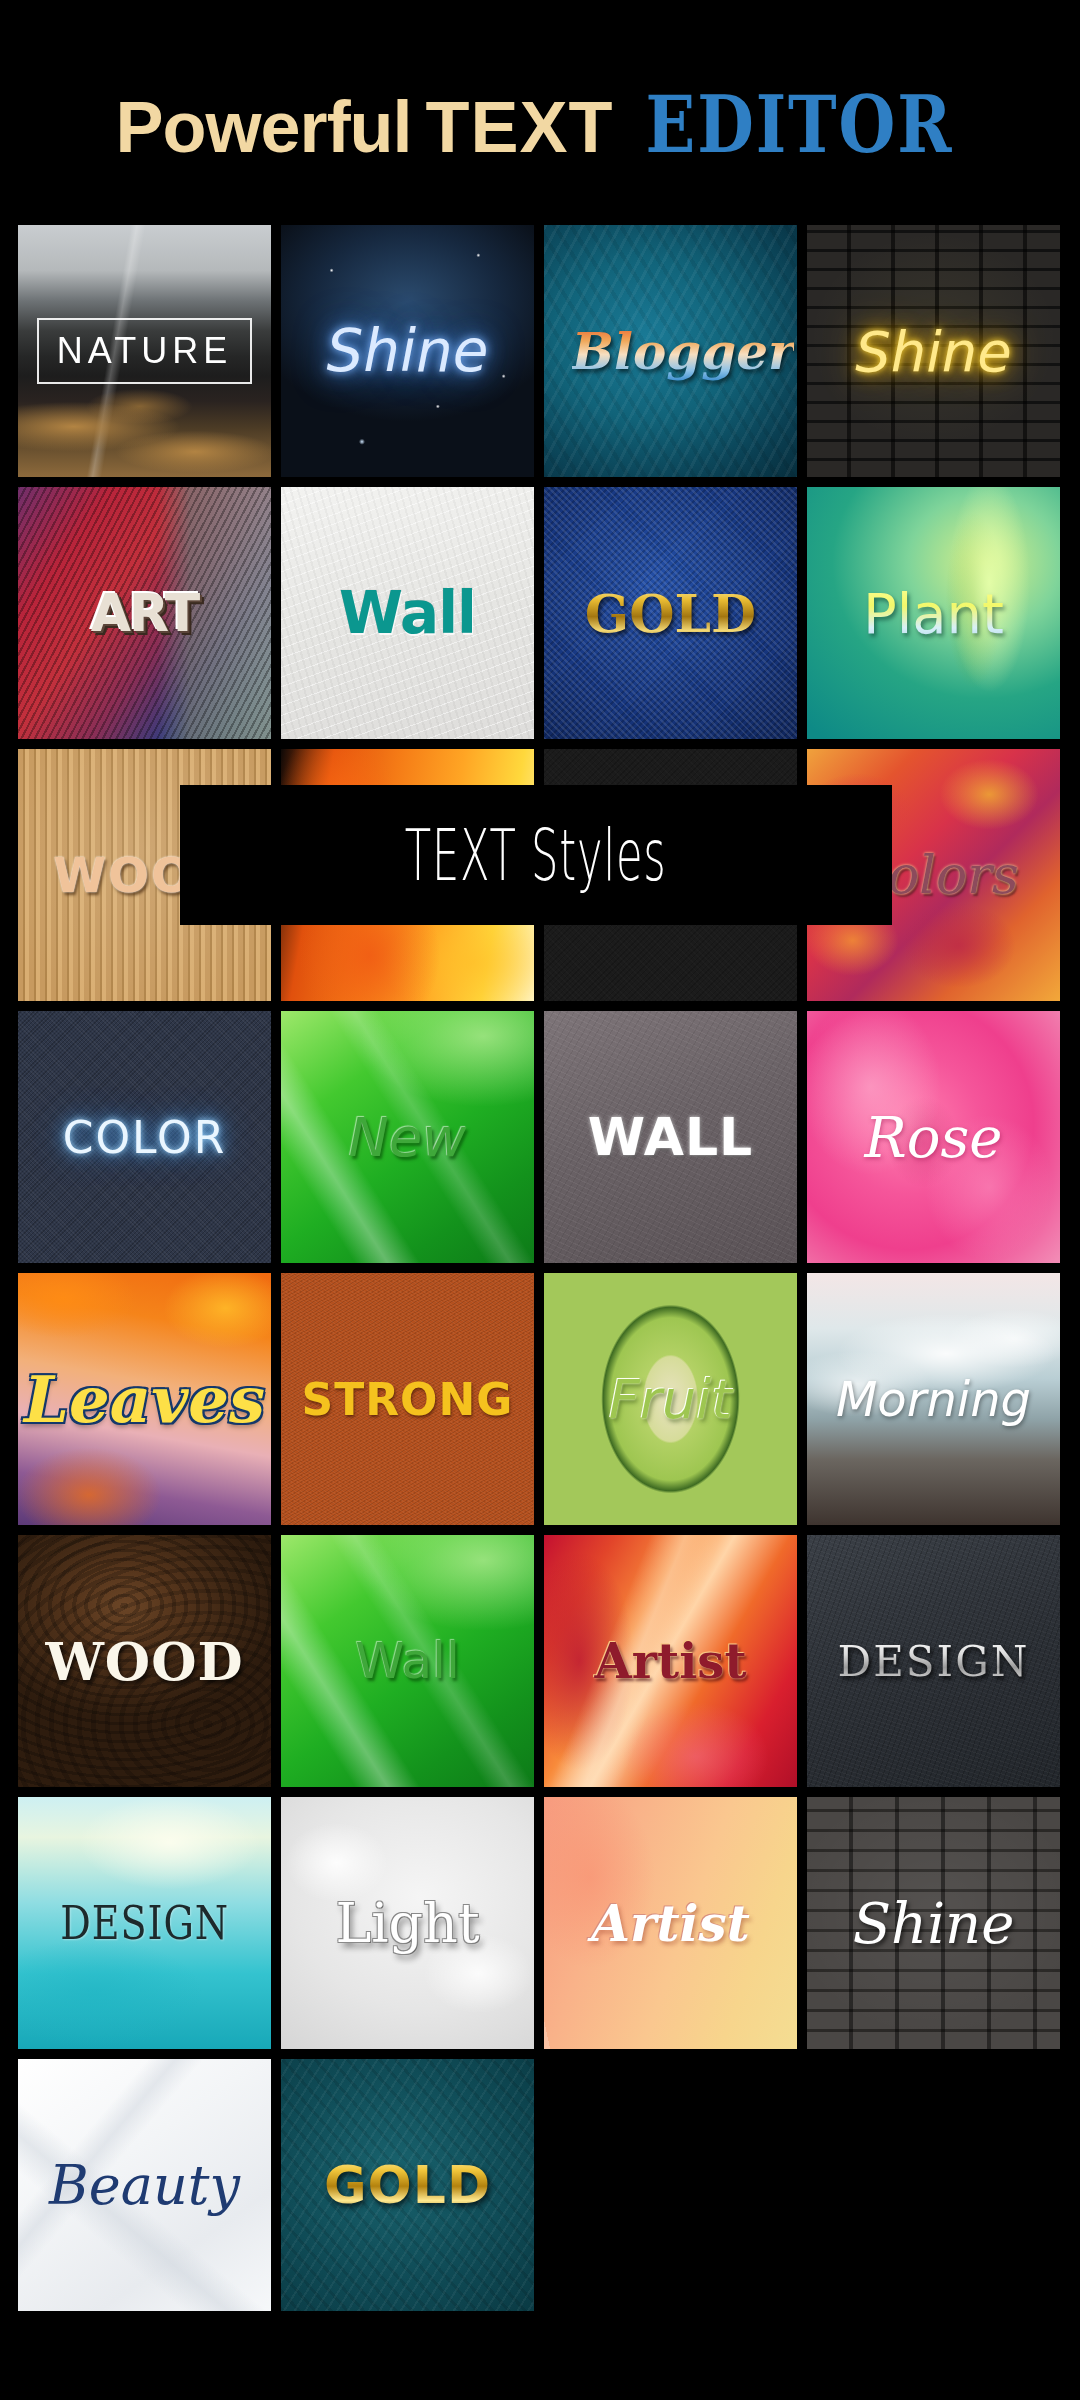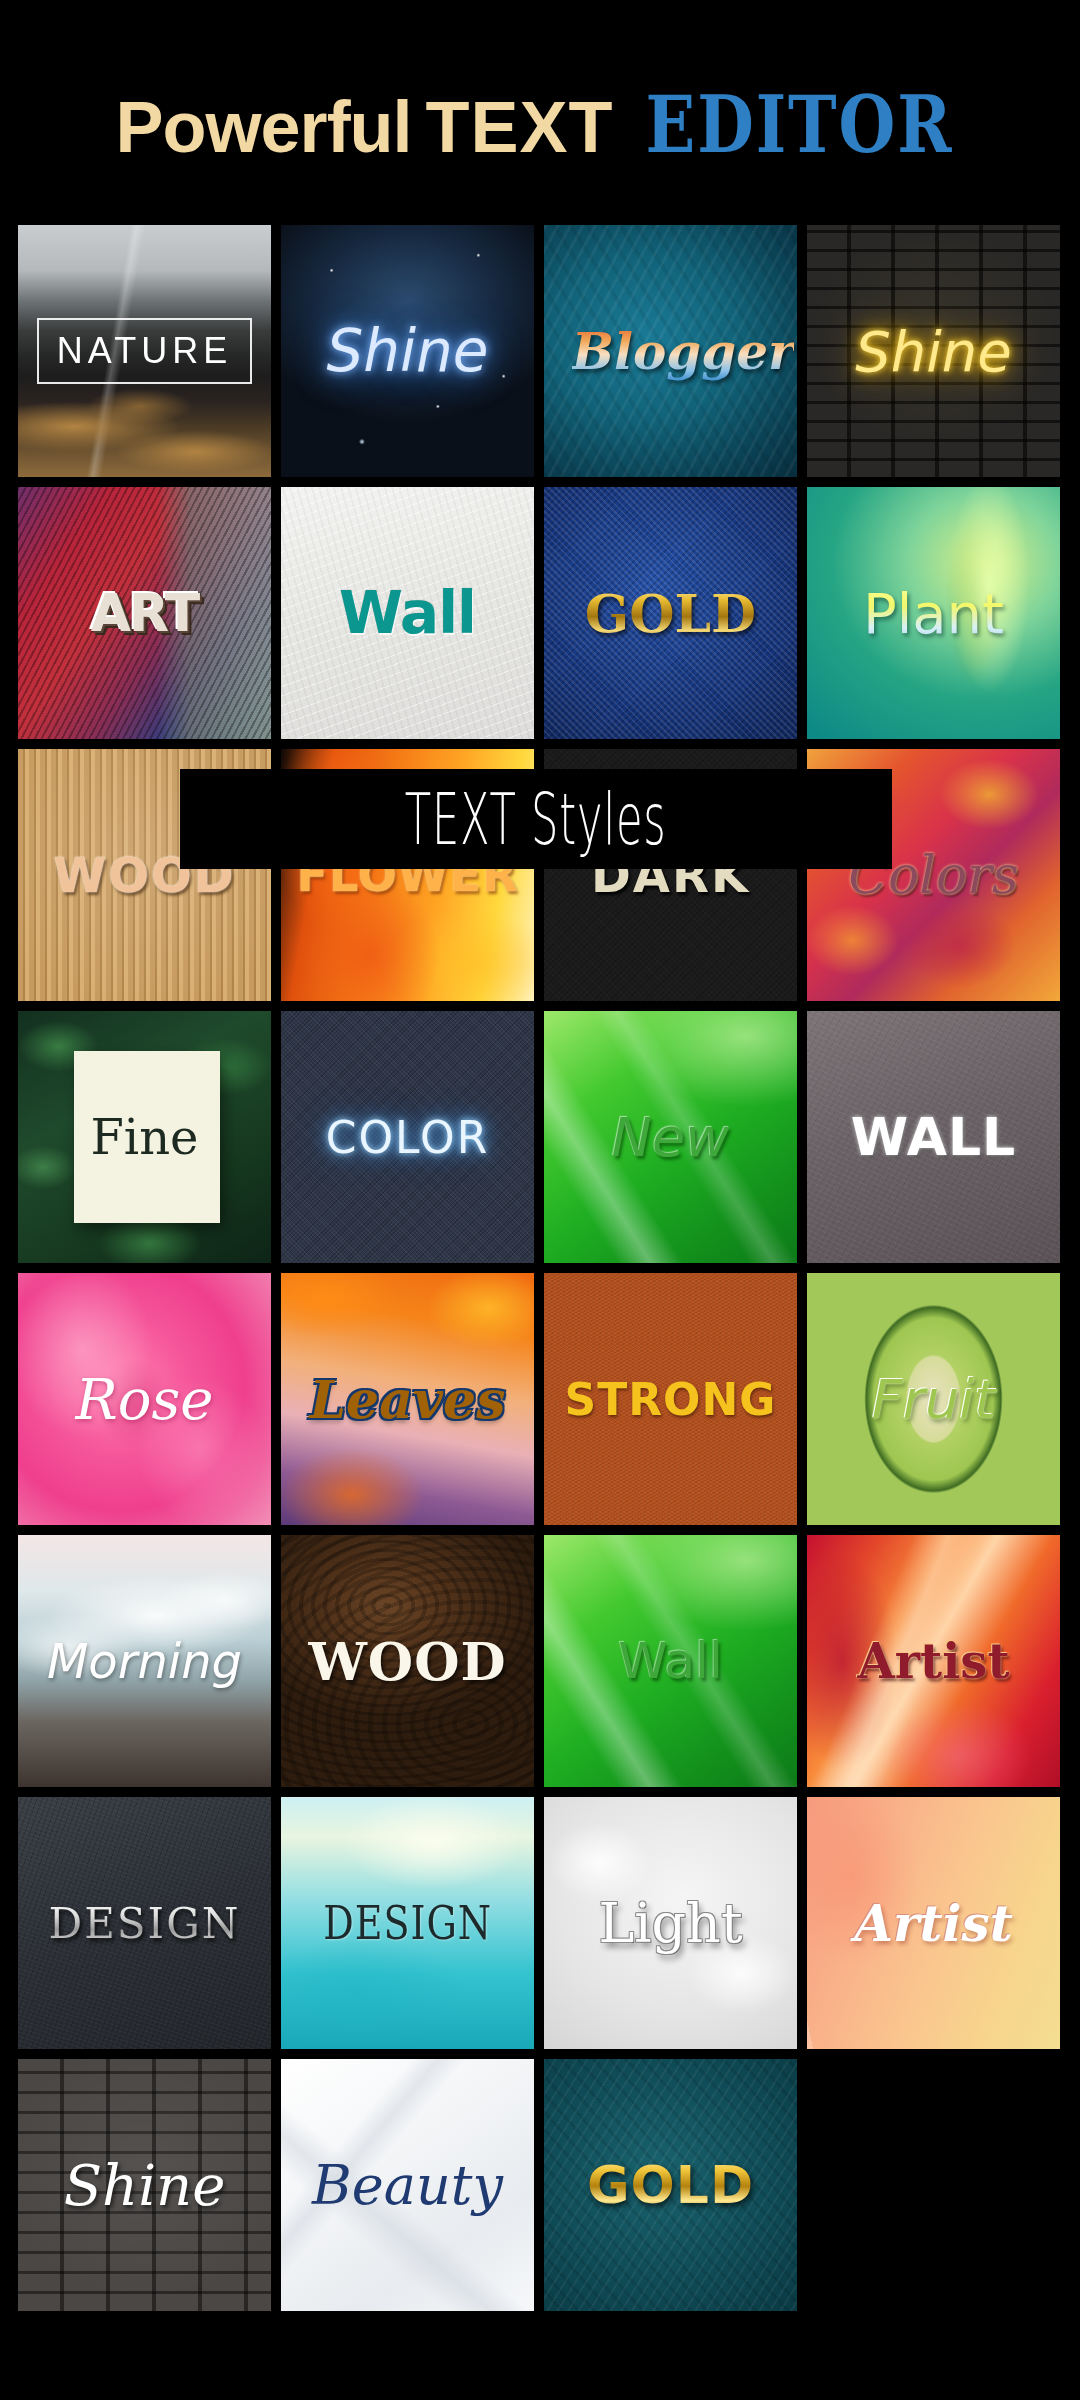--- a/index.html
+++ b/index.html
@@ -52,22 +52,22 @@
   .cell .lbl {
     position:relative; z-index:5; text-align:center;
     white-space:nowrap; pointer-events:none;
     max-width:96%;
   }
   .bg { position:absolute; inset:0; z-index:1; }
   .bg2 { position:absolute; inset:0; z-index:2; }
 
   
   #banner {
-    position:absolute; left:180px; top:769px;
-    width:712px; height:100px;
+    position:absolute; left:180px; top:785px;
+    width:712px; height:140px;
     background:#000; z-index:50;
     display:flex; align-items:center; justify-content:center;
   }
   #banner .btxt {
     color:#fff; font-size:60px; letter-spacing:1px;
     font-family:"DejaVu Sans", sans-serif;
     font-weight:300;
     transform:scaleX(.72) scaleY(1.18);
     display:inline-block;
   }
@@ -257,21 +257,21 @@
     font-family:"DejaVu Serif",serif;
     text-shadow:1px 2px 4px rgba(160,20,80,.5);}
 
   
   .bg-leavesbg{background:
     linear-gradient(190deg,#f06a10 0%,#f5841a 22%,#f2b07a 44%,#e9b0b6 62%,#8e5a94 82%,#5c3a78 100%);}
   .bg-leavesbg-ov{background:
     radial-gradient(ellipse 40% 22% at 18% 10%, rgba(255,140,20,.9), transparent 72%),
     radial-gradient(ellipse 34% 22% at 82% 14%, rgba(255,185,40,.9), transparent 72%),
     radial-gradient(ellipse 40% 26% at 28% 88%, rgba(240,110,20,.75), transparent 72%);}
-  .lbl-leaves{color:#a16207;font-size:52px;font-style:italic;font-weight:bold;
+  .lbl-leaves{color:#fde047;font-size:64px;font-style:italic;font-weight:bold;
     font-family:"DejaVu Serif",serif;
     text-shadow:-2px -2px 0 #14386b, 2px -2px 0 #14386b, -2px 2px 0 #14386b, 2px 2px 0 #14386b,
       0 4px 5px rgba(0,0,0,.35);}
 
   
   .bg-avo{background:#a3c85a;}
   .bg-avo-ov{background:
     radial-gradient(ellipse 26% 42% at 50% 50%, #e8e3c0 0%, #d6dc9a 40%, transparent 42%),
     radial-gradient(ellipse 38% 52% at 50% 50%, #c9dd7a 0%, #9ec651 62%, #3e6b22 70%, transparent 72%);}
   .lbl-fruit{color:#9ec651;font-size:54px;font-style:italic;
@@ -482,26 +482,20 @@
     <div class="bg2 bg-dark-ov"></div>
     <span class="lbl lbl-dark">DARK</span>
   </div>
 
   <div class="cell">
     <div class="bg bg-autumn"></div>
     <div class="bg2 bg-autumn-ov"></div>
     <span class="lbl lbl-colors">Colors</span>
   </div>
 
-  <div class="cell">
-    <div class="bg bg-leaves-dk"></div>
-    <div class="bg2 bg-leaves-dk-ov"></div>
-    <div class="paper-fine"></div>
-    <span class="lbl lbl-fine">Fine</span>
-  </div>
 
   <div class="cell">
     <div class="bg bg-denim"></div>
     <div class="bg2 bg-denim-ov"></div>
     <span class="lbl lbl-color">COLOR</span>
   </div>
 
   <div class="cell">
     <div class="bg bg-greenleaf"></div>
     <div class="bg2 bg-greenleaf-ov"></div>

